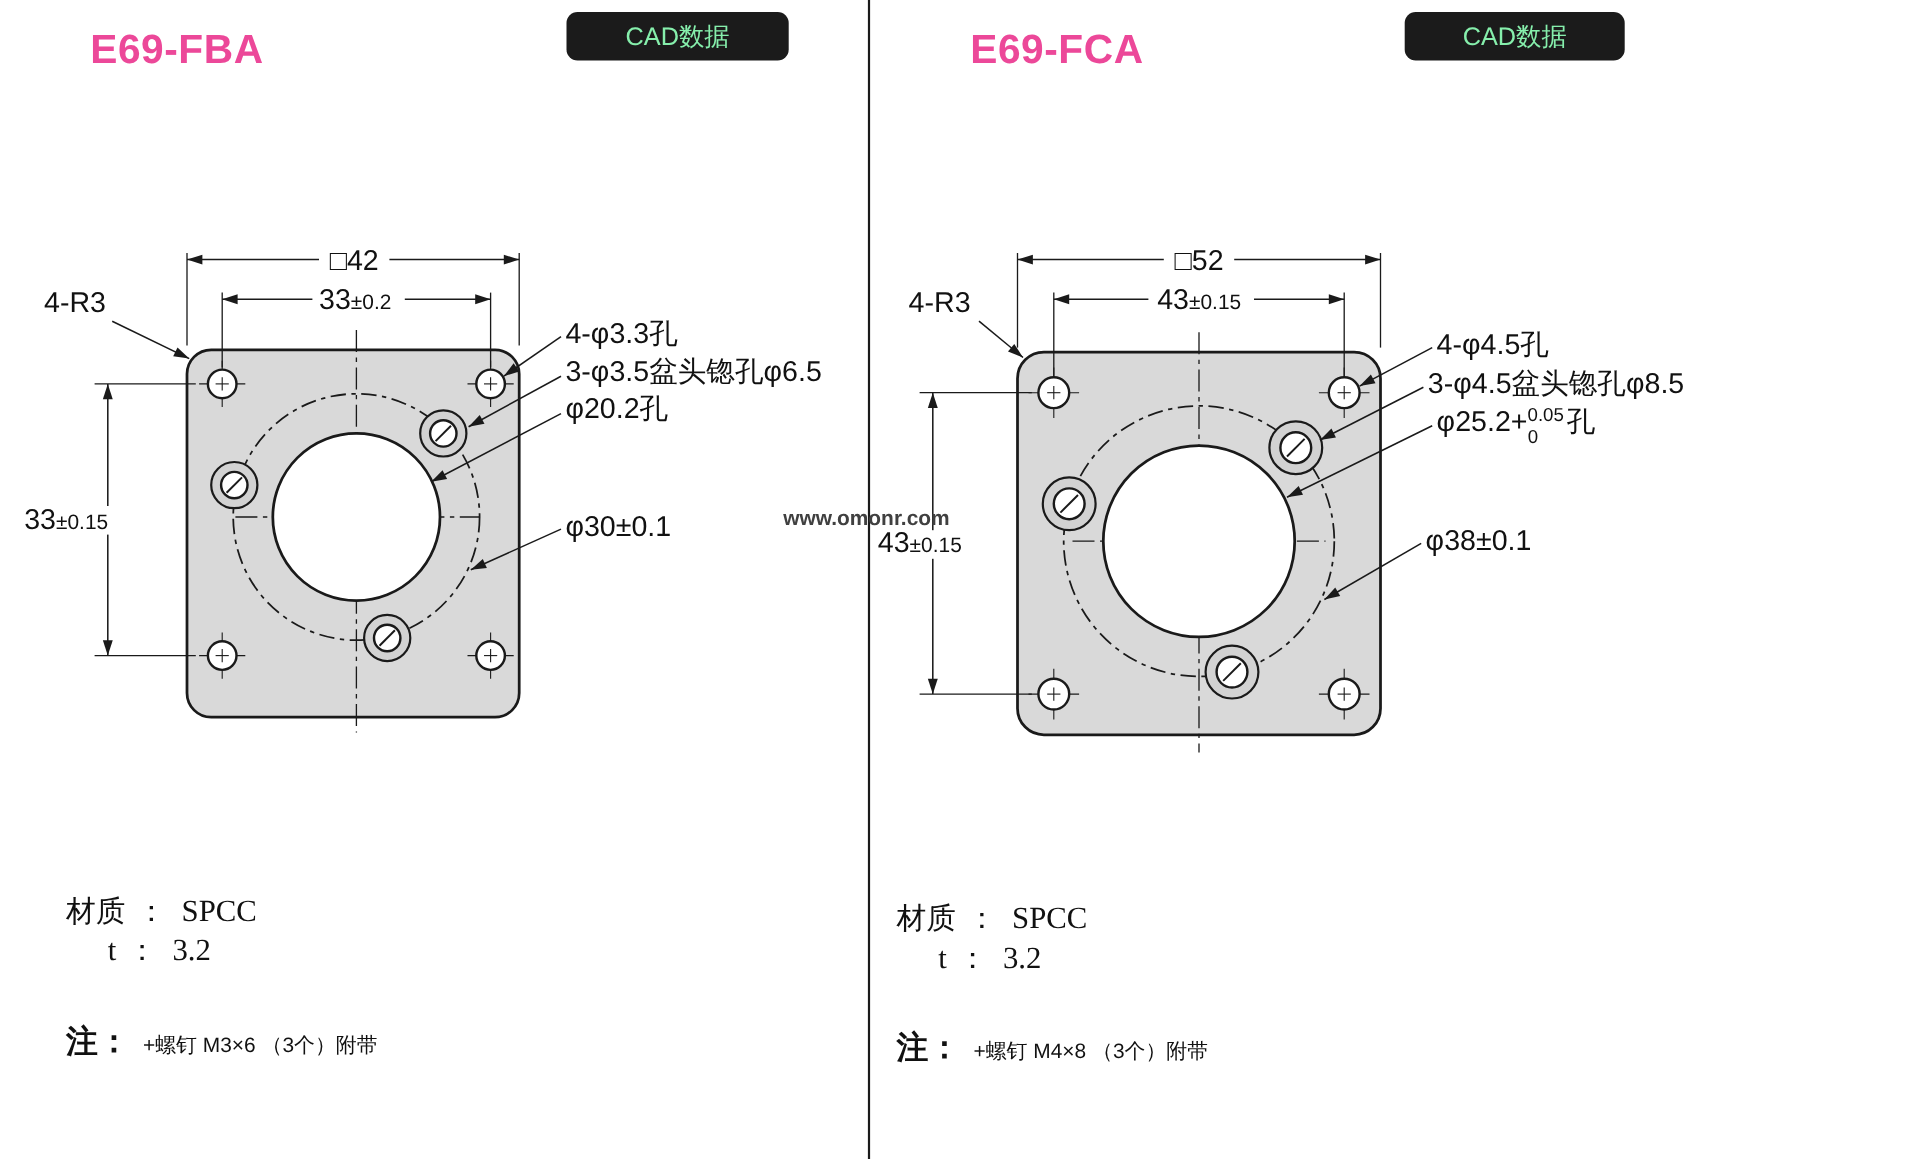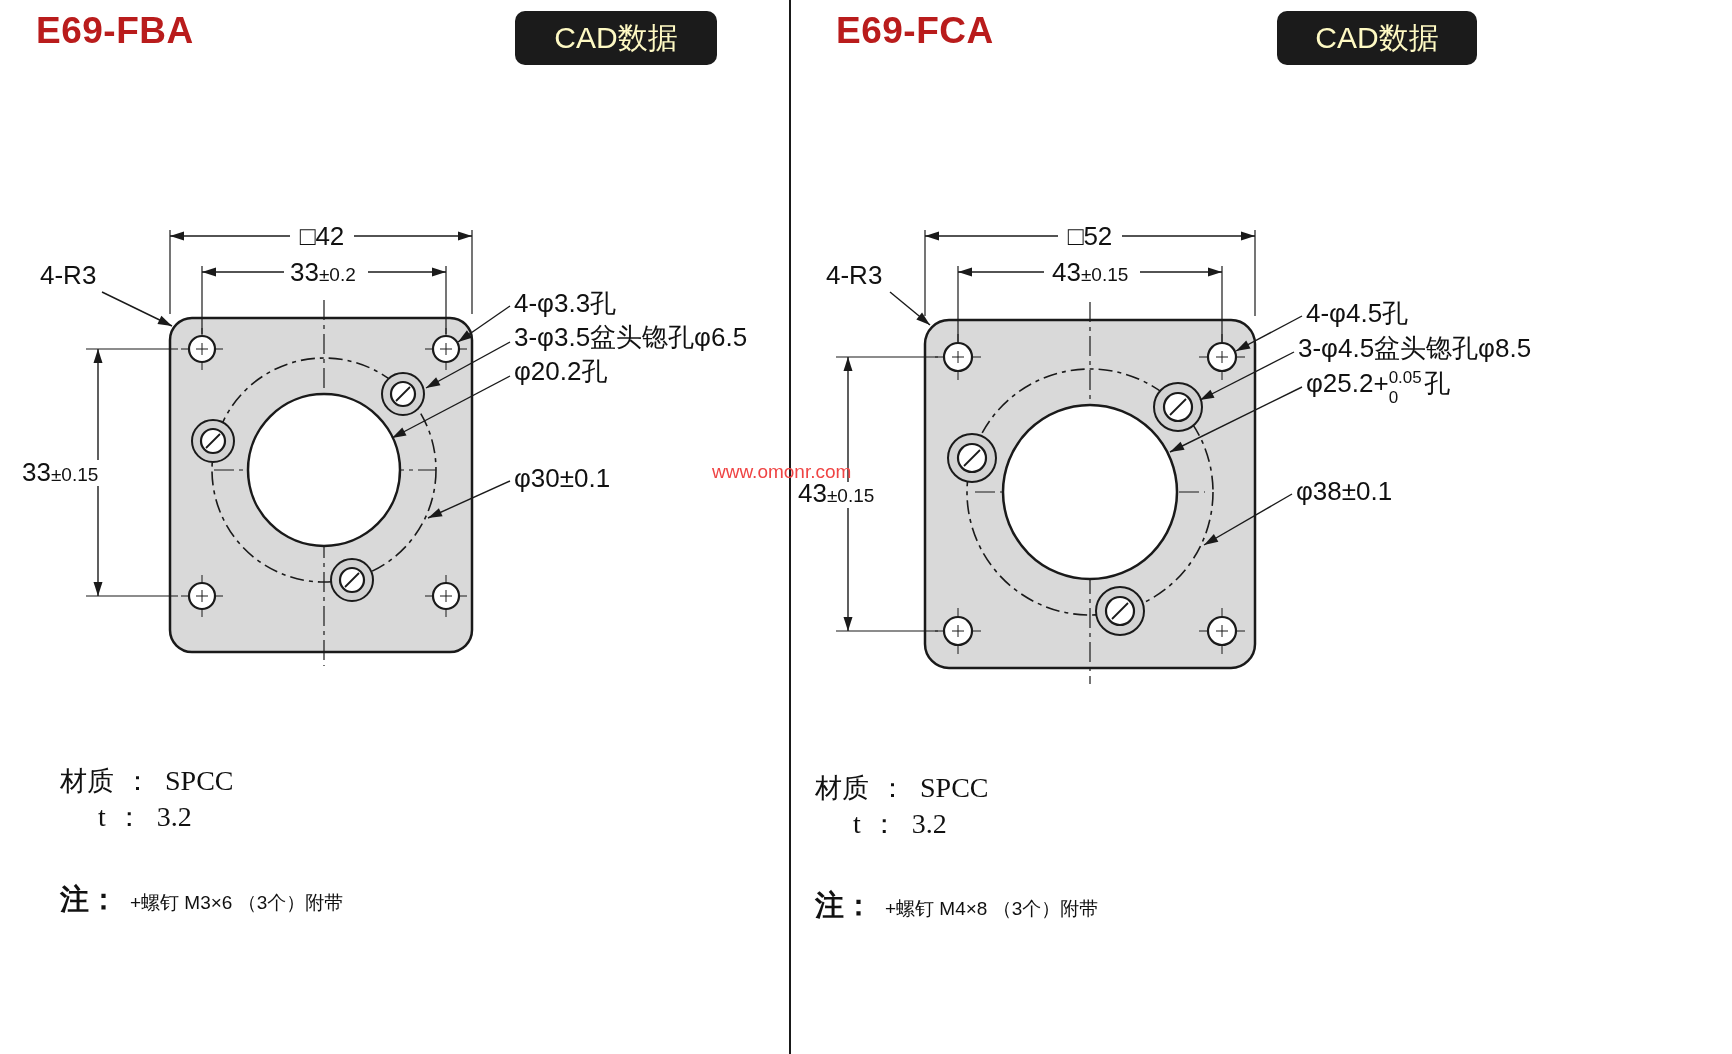--- a/index.html
+++ b/index.html
@@ -1,26 +1,26 @@
 <!DOCTYPE html>
 <html><head>
 <meta charset="utf-8">
 <style>
   html,body { margin:0; padding:0; background:#fff; }
   .page {
     position:relative; width:1732px; height:1054px; background:#fff;
     font-family:"Liberation Sans", sans-serif; color:#111; overflow:hidden;
   }
   .divider { position:absolute; left:789px; top:0; width:2px; height:1054px; background:#1a1a1a; }
-  .panel-title { position:absolute; top:10px; font-size:37px; font-weight:bold; letter-spacing:0.5px; color:#b91c1c; }
+  .panel-title { position:absolute; top:24px; font-size:37px; font-weight:bold; letter-spacing:0.5px; color:#ec4899;margin-left:46px; }
   .badge {
-    position:absolute; top:11px; height:54px; background:#1b1b1b; color:#fef9c3;
-    border-radius:10px; font-size:30px; display:flex; align-items:center; justify-content:center;
+    position:absolute; top:11px; height:44px; background:#1b1b1b; color:#86efac;
+    border-radius:10px; font-size:23px; display:flex; align-items:center; justify-content:center;
   }
-  .watermark { position:absolute; left:712px; top:461px; font-size:19px; font-weight:normal; color:#ef4444; z-index:5; }
+  .watermark { position:absolute; left:712px; top:461px; font-size:19px; font-weight:bold; color:#404040; z-index:5; }
   .drawing { position:absolute; }
   
   .plate { fill:#d9d9d9; stroke:#1a1a1a; stroke-width:2.5; }
   .hole  { fill:#fff; stroke:#1a1a1a; stroke-width:2.5; }
   .hole2 { fill:#fff; stroke:#1a1a1a; stroke-width:2.2; }
   .csouter { fill:#d2d2d2; stroke:#1a1a1a; stroke-width:2; }
   .slot { stroke:#1a1a1a; stroke-width:1.8; }
   .thin { stroke:#1a1a1a; stroke-width:1; }
   .cline { stroke:#1a1a1a; stroke-width:1.2; fill:none; stroke-dasharray:20 5 4 5; }
   .boltcircle { fill:none; stroke:#1a1a1a; stroke-width:1.6; stroke-dasharray:14 5 4 5; }
@@ -28,21 +28,21 @@
   .ext { stroke:#1a1a1a; stroke-width:1.2; }
   .leader { stroke:#1a1a1a; stroke-width:1.4; fill:none; }
   .whitebg { fill:#fff; }
   svg text { font-family:"Liberation Sans", sans-serif; fill:#111; }
   .dimtxt { font-size:26px; }
   .tol { font-size:19px; }
   .lbl { font-size:26px; }
   .tol-sup,.tol-sub { font-size:17px; }
   .mid { text-anchor:middle; }
   
-  .spec { position:absolute; font-size:27px; color:#111; white-space:nowrap; }
+  .spec { position:absolute; font-size:27px; color:#111; white-space:nowrap;margin-top:47px; }
   .serif { font-family:"Liberation Serif", serif; font-size:28px; }
   .colon { margin:0 14px 0 10px; }
   .spec-model { font-size:31px; font-weight:bold; }
   .note-label { font-weight:bold; font-size:29px; margin-right:12px; }
   .note-val { font-size:19px; }
 </style>
 </head>
 <body>
 
 <div class="page">

